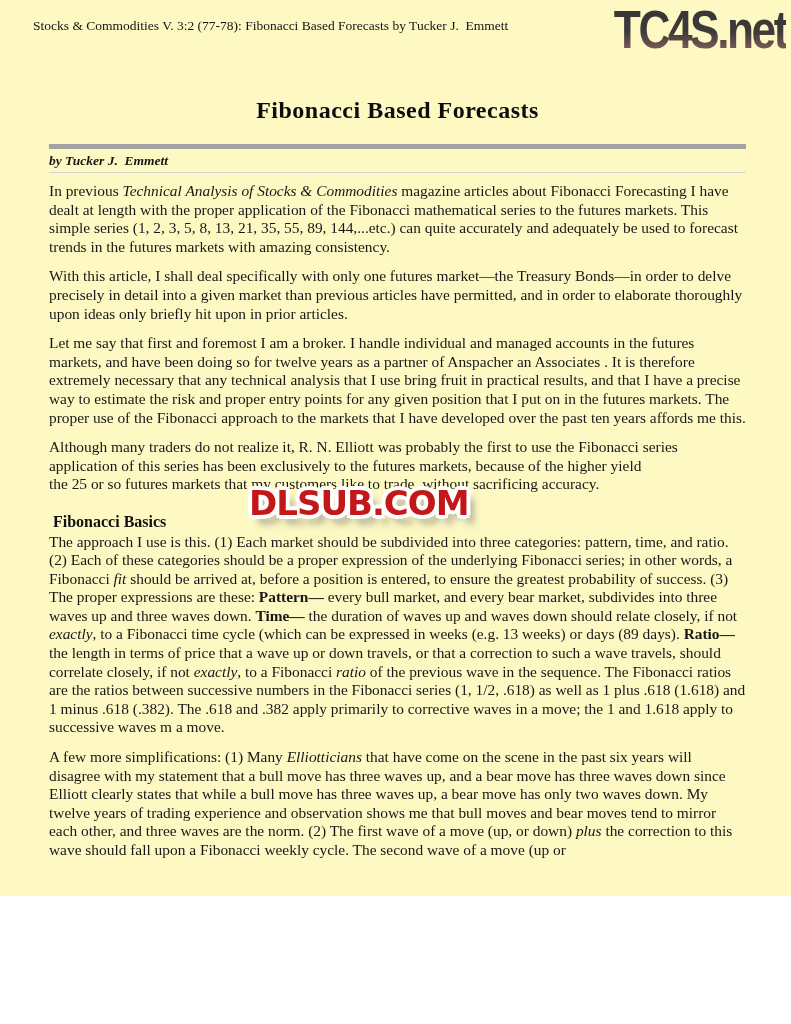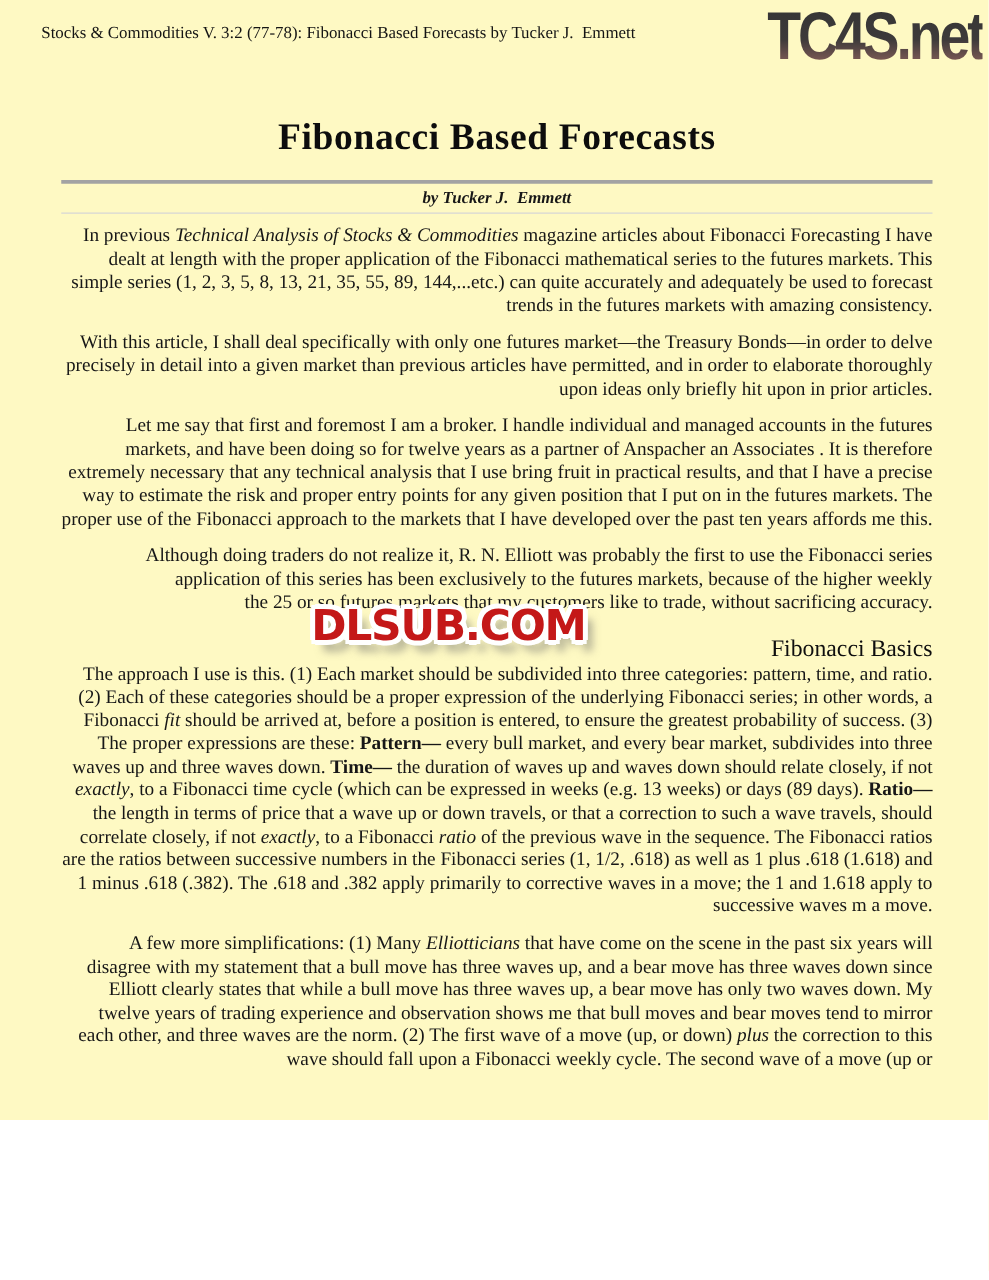--- a/index.html
+++ b/index.html
@@ -29,41 +29,40 @@
     text-shadow:none;
   }
 
   
   .content{
     position:absolute;left:49px;top:92px;width:697px;
   }
   .art-title{
     margin:0 0 16px 0;
     text-align:center;
-    font-size:30px;font-weight:bold;letter-spacing:.5px;
+    font-size:24px;font-weight:bold;letter-spacing:.5px;
     color:#0d0d0d;line-height:36px;
   }
   .byline-band{
-    border-top:3px solid #a3a3a3;
+    border-top:5px solid #a3a3a3;
     border-bottom:1px solid #d6d6d6;
     padding:2px 0 3px 0;
-    text-align:center;
   }
   .byline{
     font-size:13.5px;font-weight:bold;font-style:italic;white-space:pre;
   }
-  .body-copy{font-size:15.4px;line-height:18.6px;text-align:right;}
+  .body-copy{font-size:15.4px;line-height:18.6px;}
   .body-copy p{margin:0 0 11px 0;}
   .it{font-style:italic;}
   .bd{font-weight:bold;}
   .t-line{white-space:pre;}
   .gap{display:inline-block;}
   .section-heading{
     margin:19px 0 1px 4px;
-    font-weight:normal;font-size:19px;line-height:18.6px;color:#0f0f0f;
+    font-weight:bold;font-size:16px;line-height:18.6px;color:#0f0f0f;
   }
   .para4{position:relative;}
 
   
   .dlsub{
     position:absolute;left:200px;top:42px;
     font-family:"DejaVu Sans", sans-serif;
     font-weight:bold;font-size:34px;line-height:46px;letter-spacing:-1px;
     color:var(--wm-red,#c41818);
     text-shadow:
@@ -108,22 +107,22 @@
       <span class="byline">by Tucker J.  Emmett</span>
     </div>
 
     <div class="body-copy" style="margin-top:9px;">
       <p><span>In previous </span><span class="it">Technical Analysis of Stocks &amp; Commodities</span><span> magazine articles about Fibonacci Forecasting I have dealt at length with the proper application of the Fibonacci mathematical series to the futures markets. This simple series (1, 2, 3, 5, 8, 13, 21, 35, 55, 89, 144,...etc.) can quite accurately and adequately be used to forecast trends in the futures markets with amazing consistency.</span></p>
       <p><span>With this article, I shall deal specifically with only one futures market—the Treasury Bonds—in order to delve precisely in detail into a given market than previous articles have permitted, and in order to elaborate thoroughly upon ideas only briefly hit upon in prior articles.</span></p>
       <p><span>Let me say that first and foremost I am a broker. I handle individual and managed accounts in the futures markets, and have been doing so for twelve years as a partner of Anspacher an Associates . It is therefore extremely necessary that any technical analysis that I use bring fruit in practical results, and that I have a precise way to estimate the risk and proper entry points for any given position that I put on in the futures markets. The proper use of the Fibonacci approach to the markets that I have developed over the past ten years affords me this.</span></p>
 
       <div class="para4" style="margin:0 0 11px 0;">
         <div>
-            <div class="t-line"><span>Although doing traders do not realize it, R. N. Elliott was probably the first to use the Fibonacci series</span></div>
-            <div class="t-line"><span>application of this series has been exclusively to the futures markets, because of the higher weekly</span></div>
+            <div class="t-line"><span>Although many traders do not realize it, R. N. Elliott was probably the first to use the Fibonacci series</span></div>
+            <div class="t-line"><span>application of this series has been exclusively to the futures markets, because of the higher yield</span></div>
             <div class="t-line"><span>the 25 or so futures markets that my customers like to trade, without sacrificing accuracy.</span></div>
           </div>
         <div class="dlsub">DLSUB.COM</div>
       </div>
 
       <div class="section-heading">Fibonacci Basics</div>
       <p><span>The approach I use is this. (1) Each market should be subdivided into three categories: pattern, time, and ratio. (2) Each of these categories should be a proper expression of the underlying Fibonacci series; in other words, a Fibonacci </span><span class="it">fit</span><span> should be arrived at, before a position is entered, to ensure the greatest probability of success. (3) The proper expressions are these: </span><span class="bd">Pattern—</span><span> every bull market, and every bear market, subdivides into three waves up and three waves down. </span><span class="bd">Time—</span><span> the duration of waves up and waves down should relate closely, if not </span><span class="it">exactly</span><span>, to a Fibonacci time cycle (which can be expressed in weeks (e.g. 13 weeks) or days (89 days). </span><span class="bd">Ratio—</span><span>the length in terms of price that a wave up or down travels, or that a correction to such a wave travels, should correlate closely, if not </span><span class="it">exactly</span><span>, to a Fibonacci </span><span class="it">ratio</span><span> of the previous wave in the sequence. The Fibonacci ratios are the ratios between successive numbers in the Fibonacci series (1, 1/2, .618) as well as 1 plus .618 (1.618) and 1 minus .618 (.382). The .618 and .382 apply primarily to corrective waves in a move; the 1 and 1.618 apply to successive waves m a move.</span></p>
       <p><span>A few more simplifications: (1) Many </span><span class="it">Elliotticians</span><span> that have come on the scene in the past six years will disagree with my statement that a bull move has three waves up, and a bear move has three waves down since Elliott clearly states that while a bull move has three waves up, a bear move has only two waves down. My twelve years of trading experience and observation shows me that bull moves and bear moves tend to mirror each other, and three waves are the norm. (2) The first wave of a move (up, or down) </span><span class="it">plus</span><span> the correction to this wave should fall upon a Fibonacci weekly cycle. The second wave of a move (up or</span></p>
     </div>
   </div>

